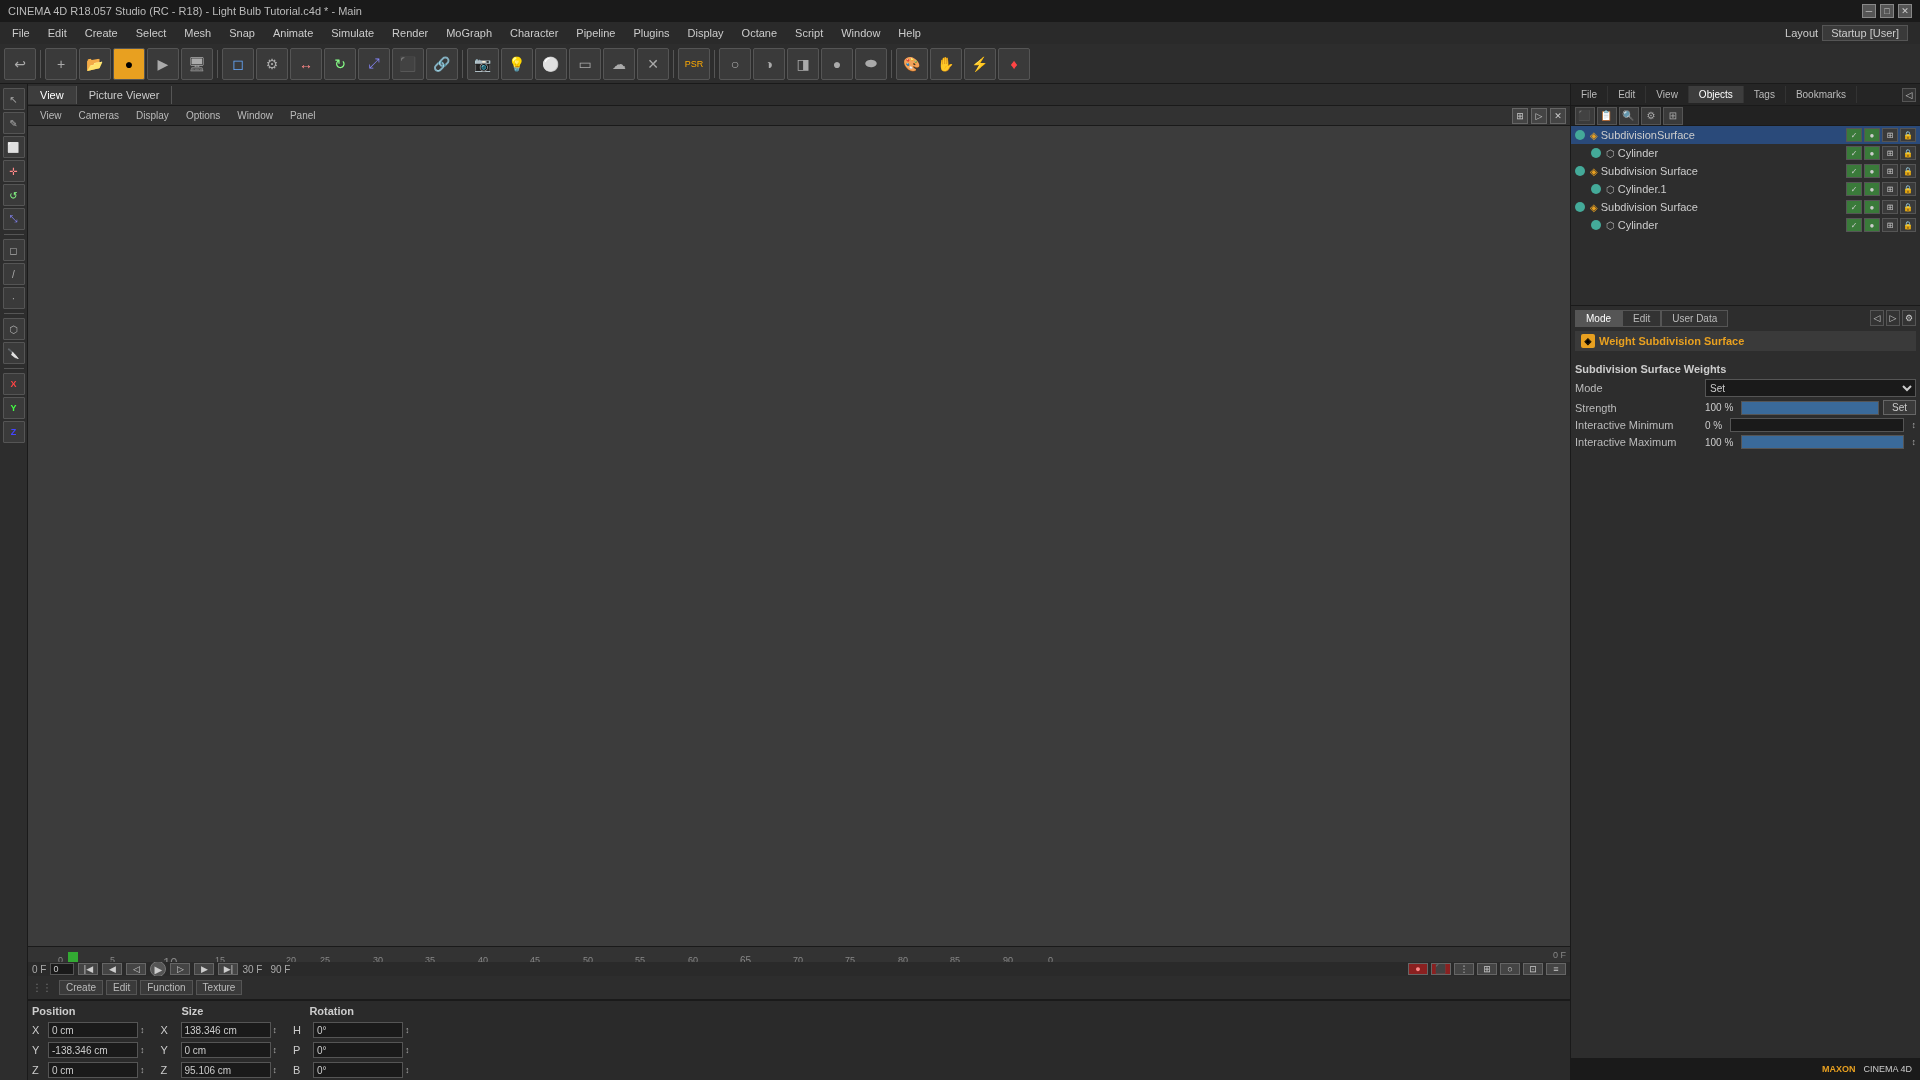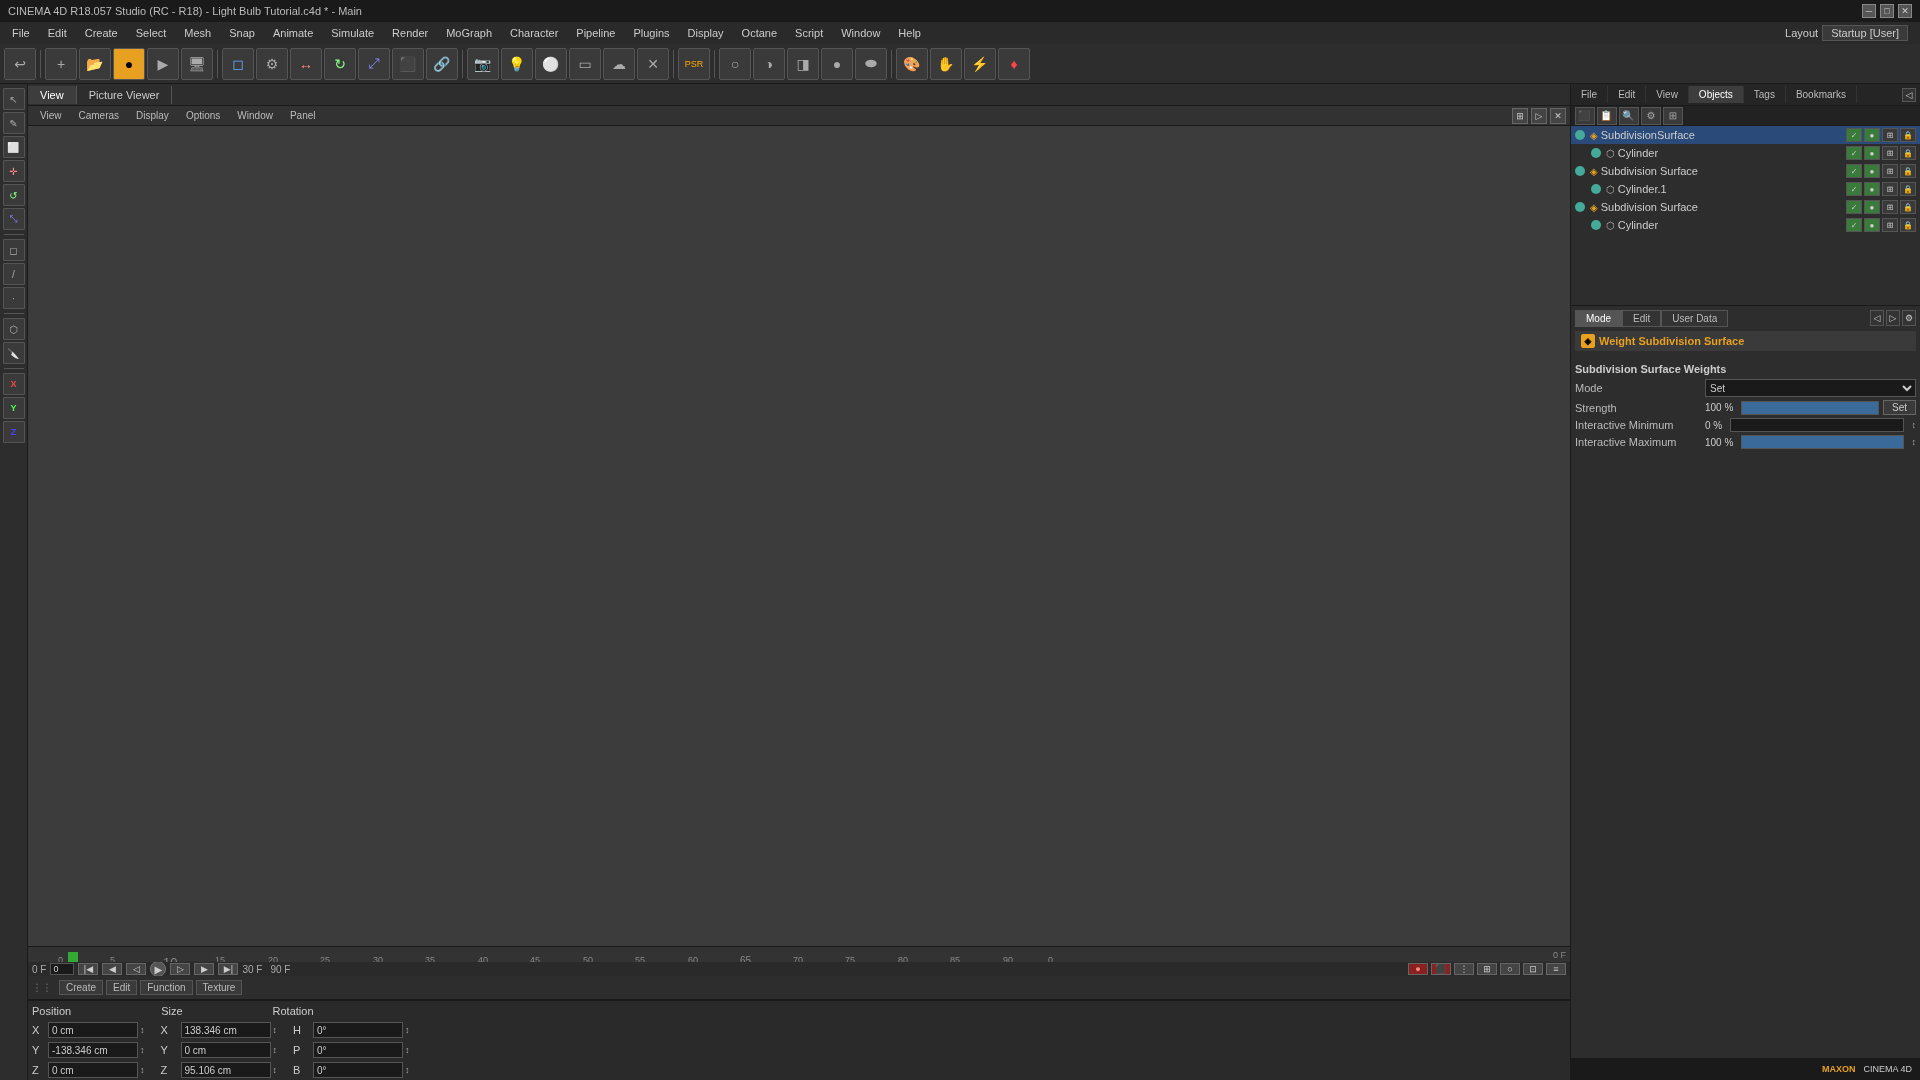--- a/index.html
+++ b/index.html
@@ -94,21 +94,21 @@
     
     #bottom-toolbar {
       height: 24px; background: #2d2d2d; display: flex; align-items: center; padding: 0 4px; gap: 3px; border-bottom: 1px solid #1a1a1a;
     }
     .bt-btn { padding: 1px 6px; background: #3a3a3a; border: 1px solid #555; font-size: 10px; color: #bbb; cursor: pointer; }
 
     
     #coords-panel {
       height: 80px; background: #2a2a2a; border-top: 1px solid #1a1a1a; display: flex; flex-direction: column; padding: 4px;
     }
-    #coords-header { display: flex; gap: 20px; margin-bottom: 4px; font-size: 11px; font-weight: normal; color: #ccc; }
+    #coords-header { display: flex; gap: 36px; margin-bottom: 4px; font-size: 11px; font-weight: bold; color: #ccc; }
     .coord-row { display: flex; align-items: center; margin: 1px 0; }
     .coord-label { width: 16px; font-size: 11px; color: #ccc; }
     .coord-input {
       width: 90px; height: 16px; background: #1a1a1a; border: 1px solid #555; color: #ccc; font-size: 10px; padding: 0 3px;
     }
 
     
     #right-panel {
       width: 350px; background: #2d2d2d; border-left: 1px solid #1a1a1a; display: flex; flex-direction: column;
     }
@@ -385,21 +385,21 @@
     </div>
 
     <div id="timeline">
       <div id="timeline-ruler">
         <div id="playhead"></div>
         <div style="position:absolute;left:30px;display:flex;gap:0;">
           <span style="position:absolute;left:0;font-size:9px;color:#888;">0</span>
           <span style="position:absolute;left:52px;font-size:9px;color:#888;">5</span>
           <span style="position:absolute;left:105px;font-size:13px;color:#888;">10</span>
           <span style="position:absolute;left:157px;font-size:9px;color:#888;">15</span>
-          <span style="position:absolute;left:210px;font-size:9px;color:#888;">20</span>
+          <span style="position:absolute;left:228px;font-size:9px;color:#888;">20</span>
           <span style="position:absolute;left:262px;font-size:9px;color:#888;">25</span>
           <span style="position:absolute;left:315px;font-size:9px;color:#888;">30</span>
           <span style="position:absolute;left:367px;font-size:9px;color:#888;">35</span>
           <span style="position:absolute;left:420px;font-size:9px;color:#888;">40</span>
           <span style="position:absolute;left:472px;font-size:9px;color:#888;">45</span>
           <span style="position:absolute;left:525px;font-size:9px;color:#888;">50</span>
           <span style="position:absolute;left:577px;font-size:9px;color:#888;">55</span>
           <span style="position:absolute;left:630px;font-size:9px;color:#888;">60</span>
           <span style="position:absolute;left:682px;font-size:10px;color:#888;">65</span>
           <span style="position:absolute;left:735px;font-size:9px;color:#888;">70</span>

